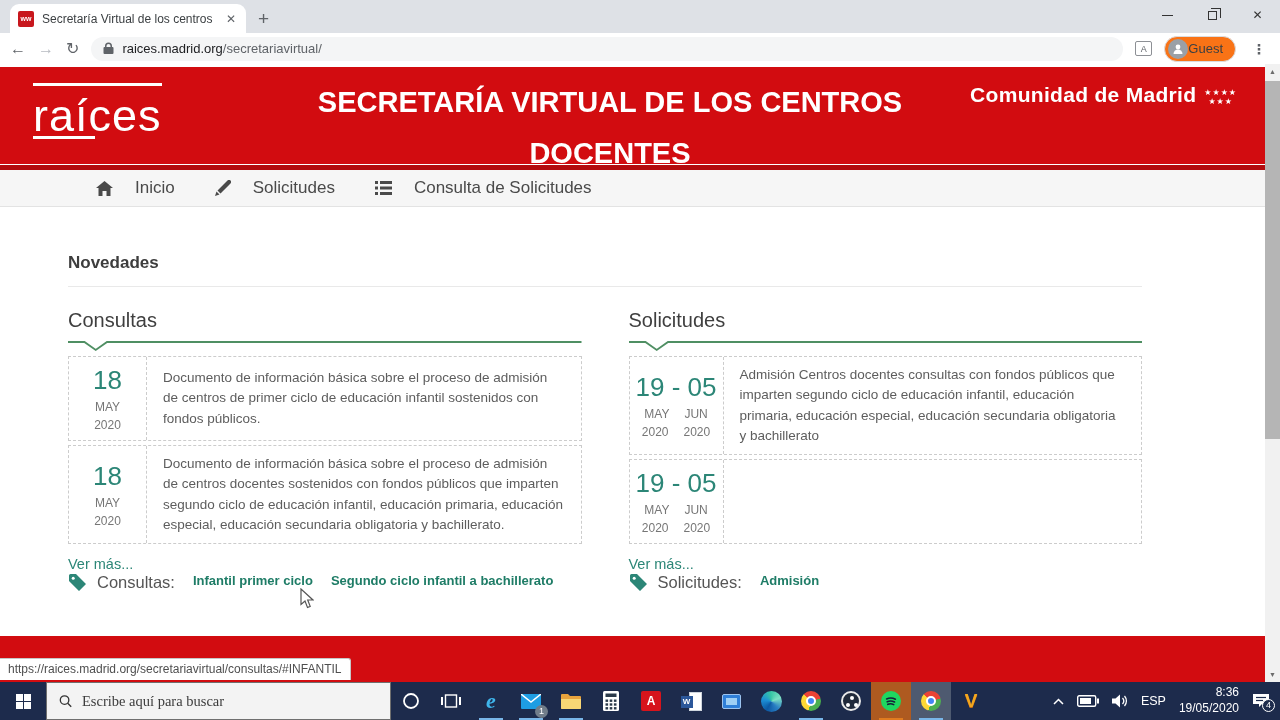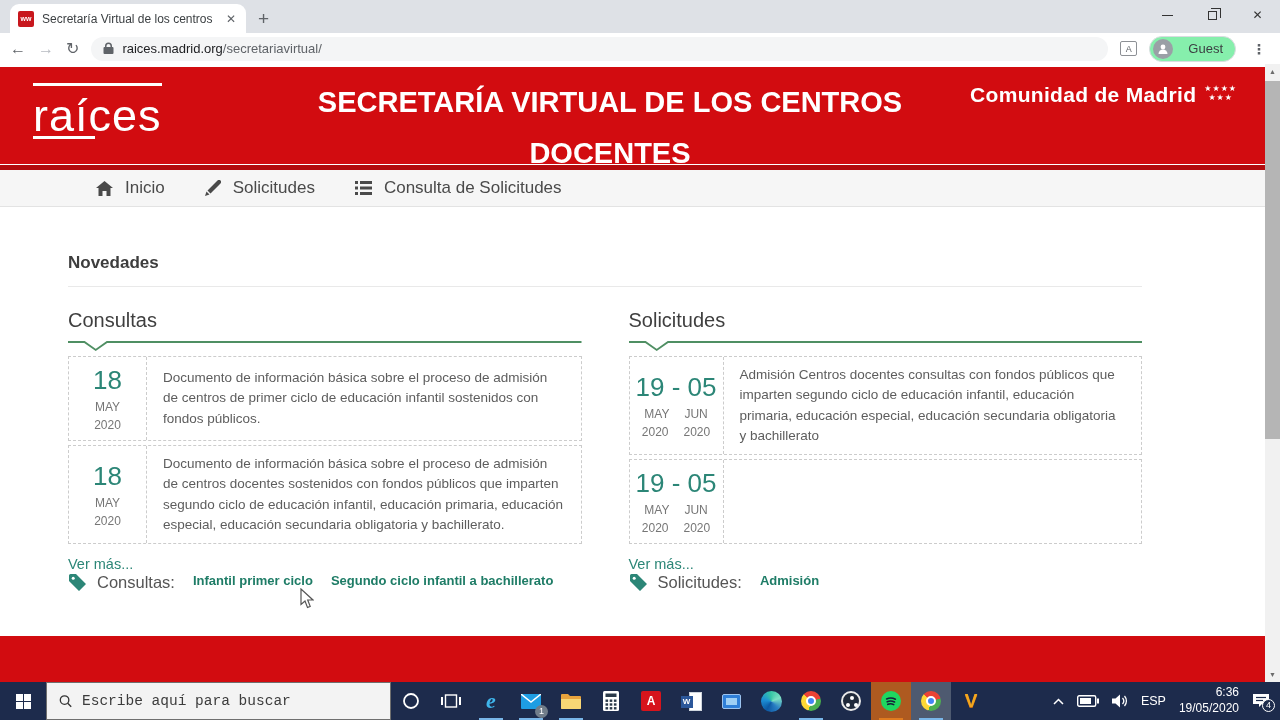--- a/index.html
+++ b/index.html
@@ -19,37 +19,37 @@
   .wc-min i{display:block;width:11px;height:1px;background:#333}
   .wc-restore i{display:block;width:9px;height:9px;border:1px solid #333;position:relative;background:#dee1e6}
   .wc-restore i:before{content:"";position:absolute;left:2px;top:-4px;width:9px;height:9px;border:1px solid #333;border-left:none;border-bottom:none}
   .toolbar{position:absolute;top:33px;left:0;width:1280px;height:31px;background:#fff;display:flex;align-items:center;padding:0 10px;gap:12px}
   .navbtn{font-size:16px;color:#5f6368;line-height:1}
   .navbtn.disabled{color:#b6bac0}
   .addressbar{flex:1;height:24px;background:#f4f5f6;border-radius:12px;display:flex;align-items:center;padding:0 12px;gap:8px}
   .url{font-size:13px;color:#202124;white-space:nowrap}
   .url .path{color:#5f6368}
   .translate{width:17px;height:15px;border:1px solid #8d9095;border-radius:2px;color:#5f6368;font-size:9px;display:flex;align-items:center;justify-content:center;background:#fff}
-  .chip{display:flex;align-items:center;gap:15px;border:1px solid #dadce0;border-radius:14px;padding:2px 12px 2px 3px;background:#86efac}
+  .chip{display:flex;align-items:center;gap:0;border:1px solid #dadce0;border-radius:14px;padding:2px 12px 2px 3px;background:#f97316}
   .avatar{width:20px;height:20px;border-radius:50%;background:#9aa0a6;display:flex;align-items:center;justify-content:center}
   .chip-label{font-size:13px;color:#3c4043}
   .menu{color:#5f6368;font-size:14px;font-weight:bold;padding:0 4px}
 
   
   .viewport{position:absolute;top:64px;left:0;width:1265px;height:618px;background:#fff}
   .pageheader{position:absolute;top:3px;left:0;right:0;height:97px;background:#d20c10;box-shadow:0 1px 0 0 #ffffff,0 6px 0 0 #b30b0e}
   .logo{position:absolute;left:33px;top:16px;color:#fff;font-size:45px;letter-spacing:1px;padding-top:7px}
   .logo:before{content:"";position:absolute;top:0;left:0;width:100%;height:3px;background:#fff}
   .logo:after{content:"";position:absolute;bottom:3px;left:0;width:48%;height:3px;background:#fff}
   .pagetitle{position:absolute;left:285px;width:650px;top:10px;color:#fff;font-size:29px;line-height:1.75;text-align:center;font-weight:700}
-  .brand{position:absolute;right:28px;top:16px;color:#fff;display:flex;align-items:flex-start;gap:8px}
+  .brand{position:absolute;right:28px;top:16px;color:#fff;display:flex;align-items:flex-end;gap:8px}
   .brand-name{font-size:21px;font-weight:bold;letter-spacing:.3px}
   .brand-stars{display:flex;flex-direction:column;align-items:center;font-size:8px;line-height:1.1;letter-spacing:1px;margin-top:2px}
   .mainnav{position:absolute;top:106px;left:0;right:0;height:37px;background:#f6f6f6;border-bottom:1px solid #e3e3e3;display:flex;align-items:center;gap:40px;padding-left:96px}
-  .navitem{display:flex;align-items:center;gap:12px;color:#4a4a4a;font-size:17px}
+  .navitem{display:flex;align-items:center;gap:22px;color:#4a4a4a;font-size:17px}
   .navitem svg{display:block}
 
   .maincontent{position:absolute;top:143px;left:0;right:0;padding:0 123px 0 68px}
   .pgheading{margin-top:46px;font-size:17px;font-weight:bold;color:#3d3d3d}
   .divider{margin-top:13px;border-bottom:1px solid #e9e9e9}
   .cols{display:flex;gap:47px;margin-top:22px}
   .col{flex:1;min-width:0}
   .coltitle{font-size:20px;color:#3f3f3f;font-weight:400}
   .greenrule{display:block;width:100%;height:12px;margin-top:8px}
   .cards{margin-top:4px;display:flex;flex-direction:column;gap:4px}
@@ -75,21 +75,21 @@
   .sb-btn{height:15px;display:flex;align-items:center;justify-content:center;font-size:7px;color:#6b6b6b}
   .sb-btn.down{position:absolute;bottom:0;left:0;right:0}
   .sb-thumb{position:absolute;top:17px;left:0;width:15px;height:358px;background:#b5b5b5}
 
   
   .taskbar{position:absolute;top:682px;left:0;width:1280px;height:38px;background:#1d2b4c;display:flex;align-items:stretch}
   .tb-start{width:46px;display:flex;align-items:center;justify-content:center}
   .winlogo{display:grid;grid-template-columns:7px 7px;grid-template-rows:7px 7px;gap:1px}
   .winlogo i{background:#fff}
   .tb-search{width:345px;background:#f3f3f3;border:1px solid #6f6f6f;display:flex;align-items:center;gap:10px;padding:0 12px}
-  .tb-search input{border:none;outline:none;background:transparent;font-size:14.5px;color:#701a75;font-family:Liberation Mono, monospace;width:100%}
+  .tb-search input{border:none;outline:none;background:transparent;font-size:14.5px;color:#701a75;font-family:Liberation Serif, serif;width:100%}
   .tb-search input::placeholder{color:#3c3c3c;opacity:1}
   .tb-item{width:40px;display:flex;align-items:center;justify-content:center;position:relative}
   .tb-item.cell-orange{background:#ae5a20}
   .tb-item.cell-gray{background:#4e5a70}
   .uline{position:absolute;bottom:0;left:8px;right:8px;height:2px;background:#79b6e8}
   .uline.orange{background:#e07b1f}
   .badge{position:absolute;border-radius:50%;width:13px;height:13px;font-size:9px;color:#fff;display:flex;align-items:center;justify-content:center;line-height:1}
   .ie-e{font-size:22px;font-style:italic;font-weight:bold;color:#3fb6ec;font-family:"Liberation Serif","DejaVu Serif",serif}
   .acrobat{width:20px;height:20px;background:#d6141c;border-radius:2px;color:#fff;font-size:12px;font-weight:bold;display:flex;align-items:center;justify-content:center}
   .monitor{width:19px;height:15px;background:#2f7fd8;border:1px solid #9cc4ef;border-radius:2px;display:flex;align-items:center;justify-content:center}
@@ -286,20 +286,21 @@
             </span>
             <span class="taglabel">Solicitudes:</span>
             <span class="taglink">Admisión</span>
           </div>
         </div>
 
       </div>
     </div>
 
     <div class="footerband"></div>
+    <div class="statuslink">https://raices.madrid.org/secretariavirtual/consultas/#INFANTIL</div>
   </div>
 
   <div class="scrollbar">
     <div class="sb-btn">▲</div>
     <div class="sb-thumb"></div>
     <div class="sb-btn down">▼</div>
   </div>
 
   <div class="taskbar">
     <div class="tb-start">
@@ -424,21 +425,21 @@
           <rect x="20" y="3.5" width="2" height="5" fill="#fff"></rect>
           <rect x="3" y="3" width="11" height="6" fill="#fff"></rect>
         </svg>
       <svg width="16" height="14" viewBox="0 0 16 14">
           <polygon points="0,4.5 3.5,4.5 8,0.5 8,13.5 3.5,9.5 0,9.5" fill="#fff"></polygon>
           <path d="M10.5 4 a4.5 4.5 0 0 1 0 6" stroke="#fff" stroke-width="1.3" fill="none"></path>
           <path d="M12.5 2 a7.5 7.5 0 0 1 0 10" stroke="#fff" stroke-width="1.3" fill="none"></path>
         </svg>
       <span class="tray-lang">ESP</span>
       <div class="clock">
-        <div>6:36</div>
+        <div>8:36</div>
         <div>19/05/2020</div>
       </div>
       <div class="notif">
         <svg width="18" height="16" viewBox="0 0 18 16">
             <path d="M1 1 h16 v10 h-7 l-3 3 v-3 h-6 Z" fill="#fff"></path>
             <line x1="4" y1="4.5" x2="14" y2="4.5" stroke="#1d2b4c" stroke-width="1.2"></line>
             <line x1="4" y1="7.5" x2="11" y2="7.5" stroke="#1d2b4c" stroke-width="1.2"></line>
           </svg>
         <span class="badge" style="right:-5px;bottom:-3px;background:#1d2b4c;border:1px solid #fff">4</span>
       </div>

